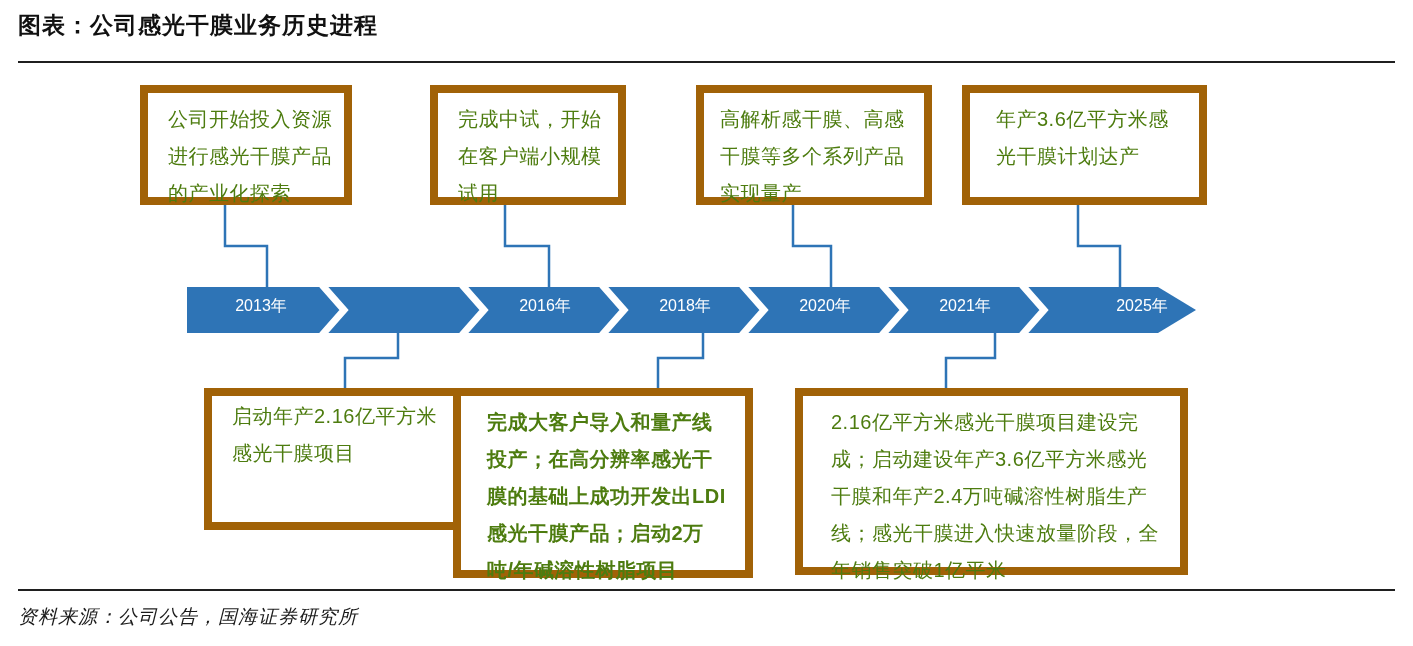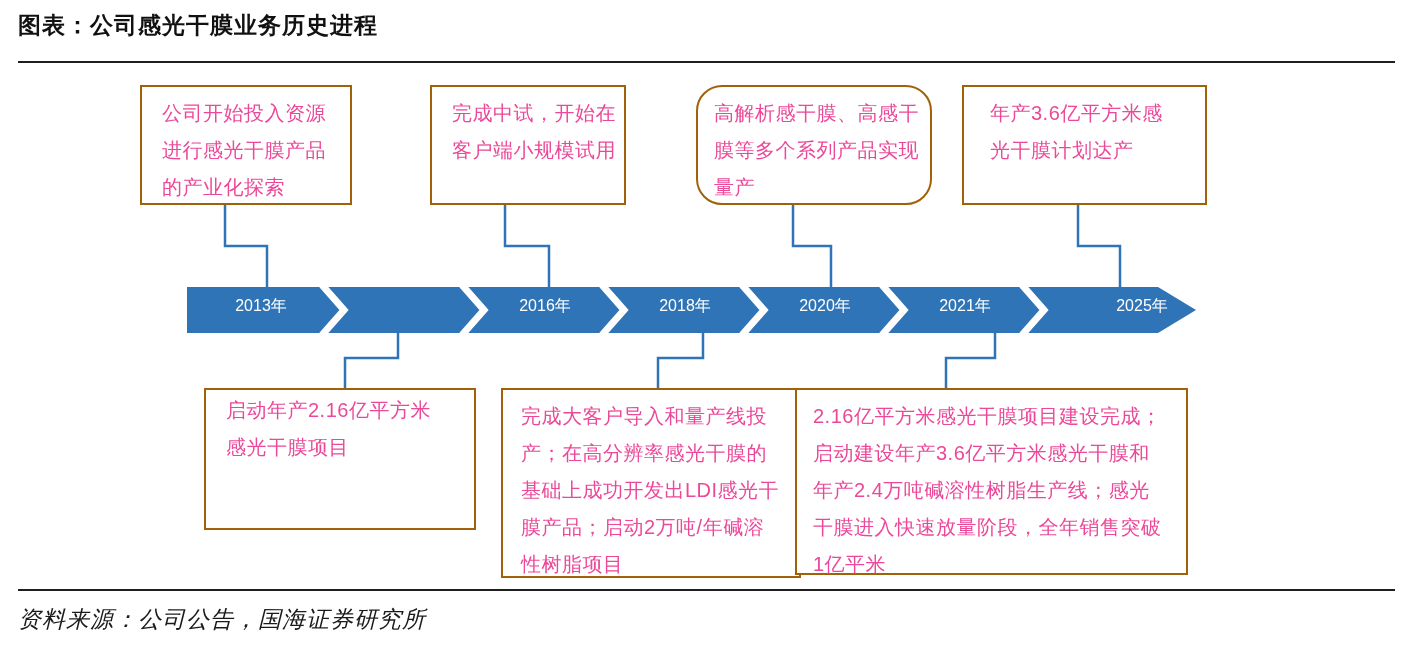--- a/index.html
+++ b/index.html
@@ -14,34 +14,34 @@
   }
   .rule{left:18px;width:1377px;height:2px;background:#1f1f1f;}
   #rule-top{top:61px;}
   #rule-bottom{top:589px;}
   #timeline-svg{left:0;top:0;width:1413px;height:646px;}
   .year{
     width:140px;top:296px;text-align:center;color:#ffffff;font-size:16px;
     z-index:3;
   }
   .ebox{
-    border:2px solid #a16207;background:#ffffff;box-sizing:border-box;
-    font-size:20px;line-height:37px;color:#ec4899;z-index:2;
+    border:8px solid #a16207;background:#ffffff;box-sizing:border-box;
+    font-size:20px;line-height:37px;color:#4d7c0f;z-index:2;
     letter-spacing:0.5px;word-break:break-all;
   }
   .ebox .txt{display:block;}
   #box-2013{left:140px;top:85px;width:212px;height:120px;padding:8px 8px 0 20px;}
   #box-2016{left:430px;top:85px;width:196px;height:120px;padding:8px 8px 0 20px;}
-  #box-2020{left:696px;top:85px;width:236px;height:120px;padding:8px 6px 0 16px;border-radius:26px;}
+  #box-2020{left:696px;top:85px;width:236px;height:120px;padding:8px 6px 0 16px;}
   #box-2025{left:962px;top:85px;width:245px;height:120px;padding:8px 26px 0 26px;}
   #box-2015{left:204px;top:388px;width:272px;height:142px;padding:2px 26px 0 20px;}
-  #box-2018{left:501px;top:388px;width:300px;height:190px;padding:8px 18px 0 18px;}
-  #box-2021{left:795px;top:388px;width:393px;height:187px;padding:8px 20px 0 16px;}
+  #box-2018{left:453px;top:388px;width:300px;height:190px;padding:8px 18px 0 26px;font-weight:bold;}
+  #box-2021{left:795px;top:388px;width:393px;height:187px;padding:8px 20px 0 28px;}
   #source-line{
-    left:18px;top:604px;font-size:23px;font-style:italic;color:#1a1a1a;
+    left:18px;top:604px;font-size:19px;font-style:italic;color:#1a1a1a;
     letter-spacing:1px;
   }
   #watermark{
     right:8px;top:570px;font-size:42px;font-weight:bold;color:#ffffff;
     letter-spacing:2px;z-index:5;
     text-shadow:-2px -2px 0 #000,2px -2px 0 #000,-2px 2px 0 #000,2px 2px 0 #000,
                 -2px 0 0 #000,2px 0 0 #000,0 -2px 0 #000,0 2px 0 #000;
   }
 </style>
 </head>

